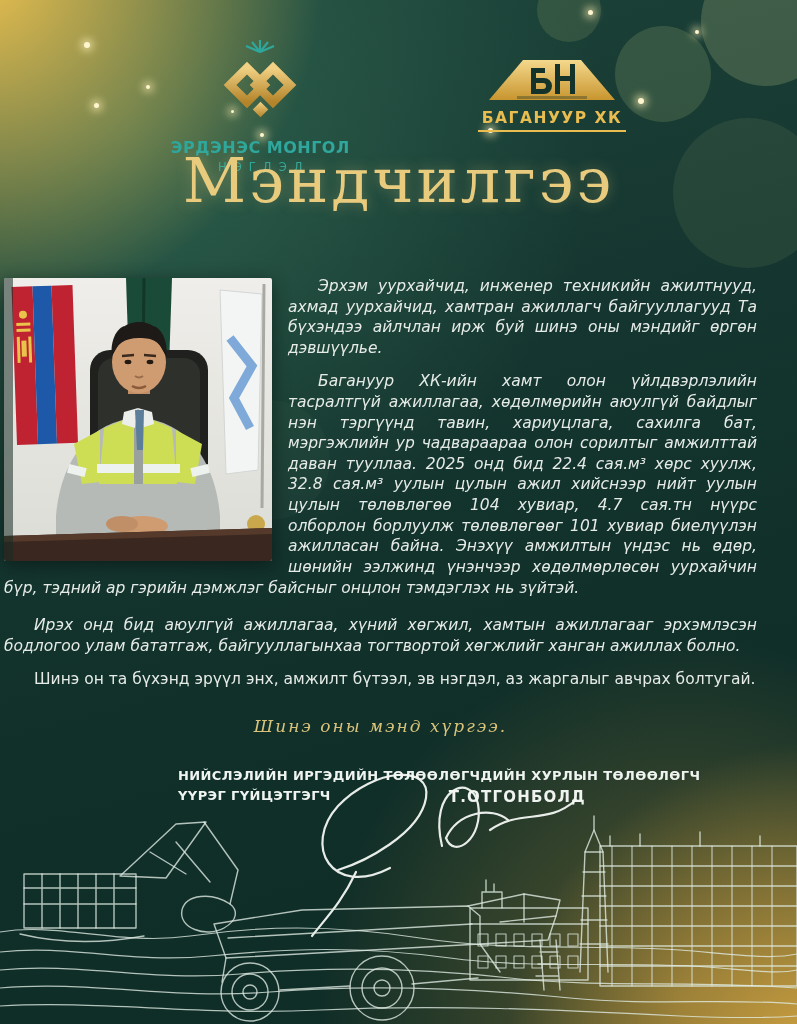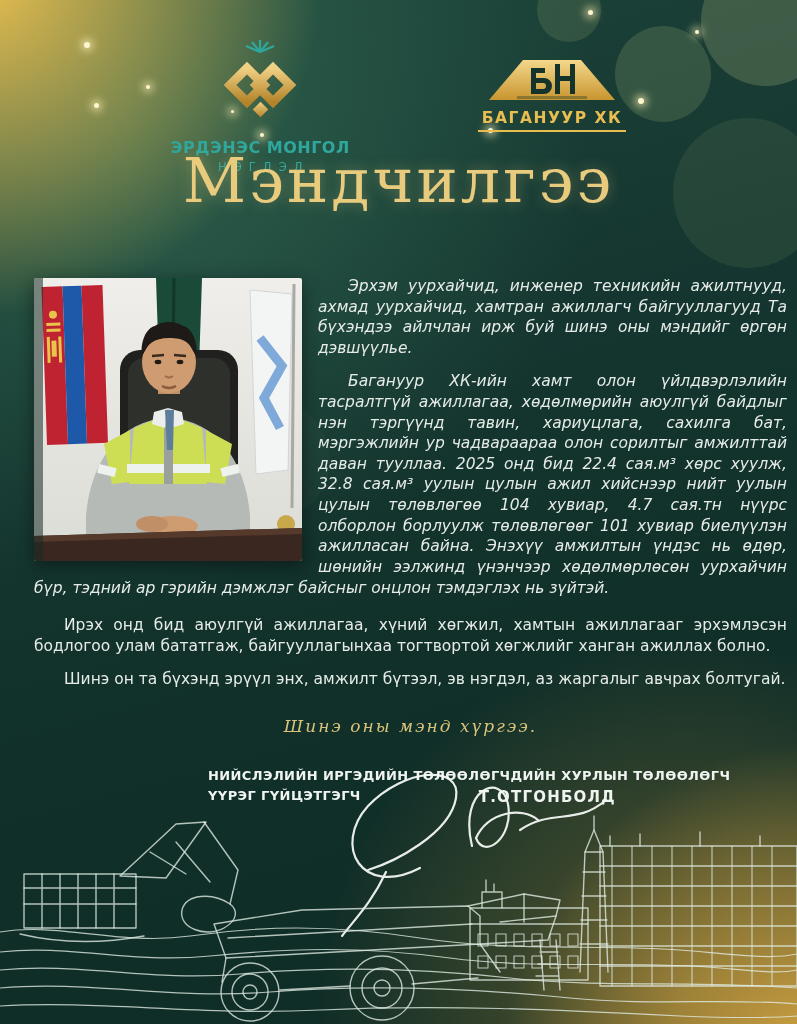--- a/index.html
+++ b/index.html
@@ -26,27 +26,27 @@
   .erdenes-sub{margin-top:3px;color:#2fa79c;font-size:11.5px;letter-spacing:7px;text-indent:7px;text-align:right;}
   .baganuur{margin-top:16px;}
   .baganuur-name{margin-top:5px;color:#e9bd50;font-weight:bold;font-size:15.5px;letter-spacing:1.5px;
                  border-bottom:2.5px solid #e9bd50;padding:0 4px 3px 4px;}
   
   .title{position:absolute;top:144px;left:0;right:0;text-align:center;
          font-family:"DejaVu Serif","Liberation Serif",serif;
          font-size:62px;color:#e9cb7e;letter-spacing:3px;
          text-shadow:0 0 14px rgba(233,203,126,.35);}
   
-  .content{position:absolute;top:276px;left:34px;width:753px;}
+  .content{position:absolute;top:276px;left:4px;width:753px;}
   .photo{float:left;width:268px;height:283px;margin:2px 16px 6px 0;
          border-radius:2px;overflow:hidden;box-shadow:0 4px 18px rgba(0,0,0,.45);}
   .content p{margin:0 0 13px 0;font-size:15.5px;line-height:1.33;text-align:justify;
              text-indent:30px;color:#e6ebe7;}
   .content p.lead{font-style:italic;}
-  .content p.after-photo{clear:left;padding-top:4px;}
+  .content p.after-photo{clear:left;padding-top:4px;font-style:italic;}
   
   .closing{margin:26px 0 0 0;text-align:center;font-family:"DejaVu Serif","Liberation Serif",serif;
            font-style:italic;font-size:17px;color:#d9c27a;letter-spacing:2px;}
   
   .signoff{position:relative;margin:30px 0 0 174px;font-size:13px;font-weight:bold;
            letter-spacing:.4px;line-height:1.55;color:#f0f4f1;text-transform:uppercase;}
   .signoff-row{display:flex;align-items:flex-start;}
   .signoff-name{margin-left:118px;font-size:15px;letter-spacing:1.2px;}
   .signature-svg{position:absolute;left:116px;top:-16px;pointer-events:none;}
   

